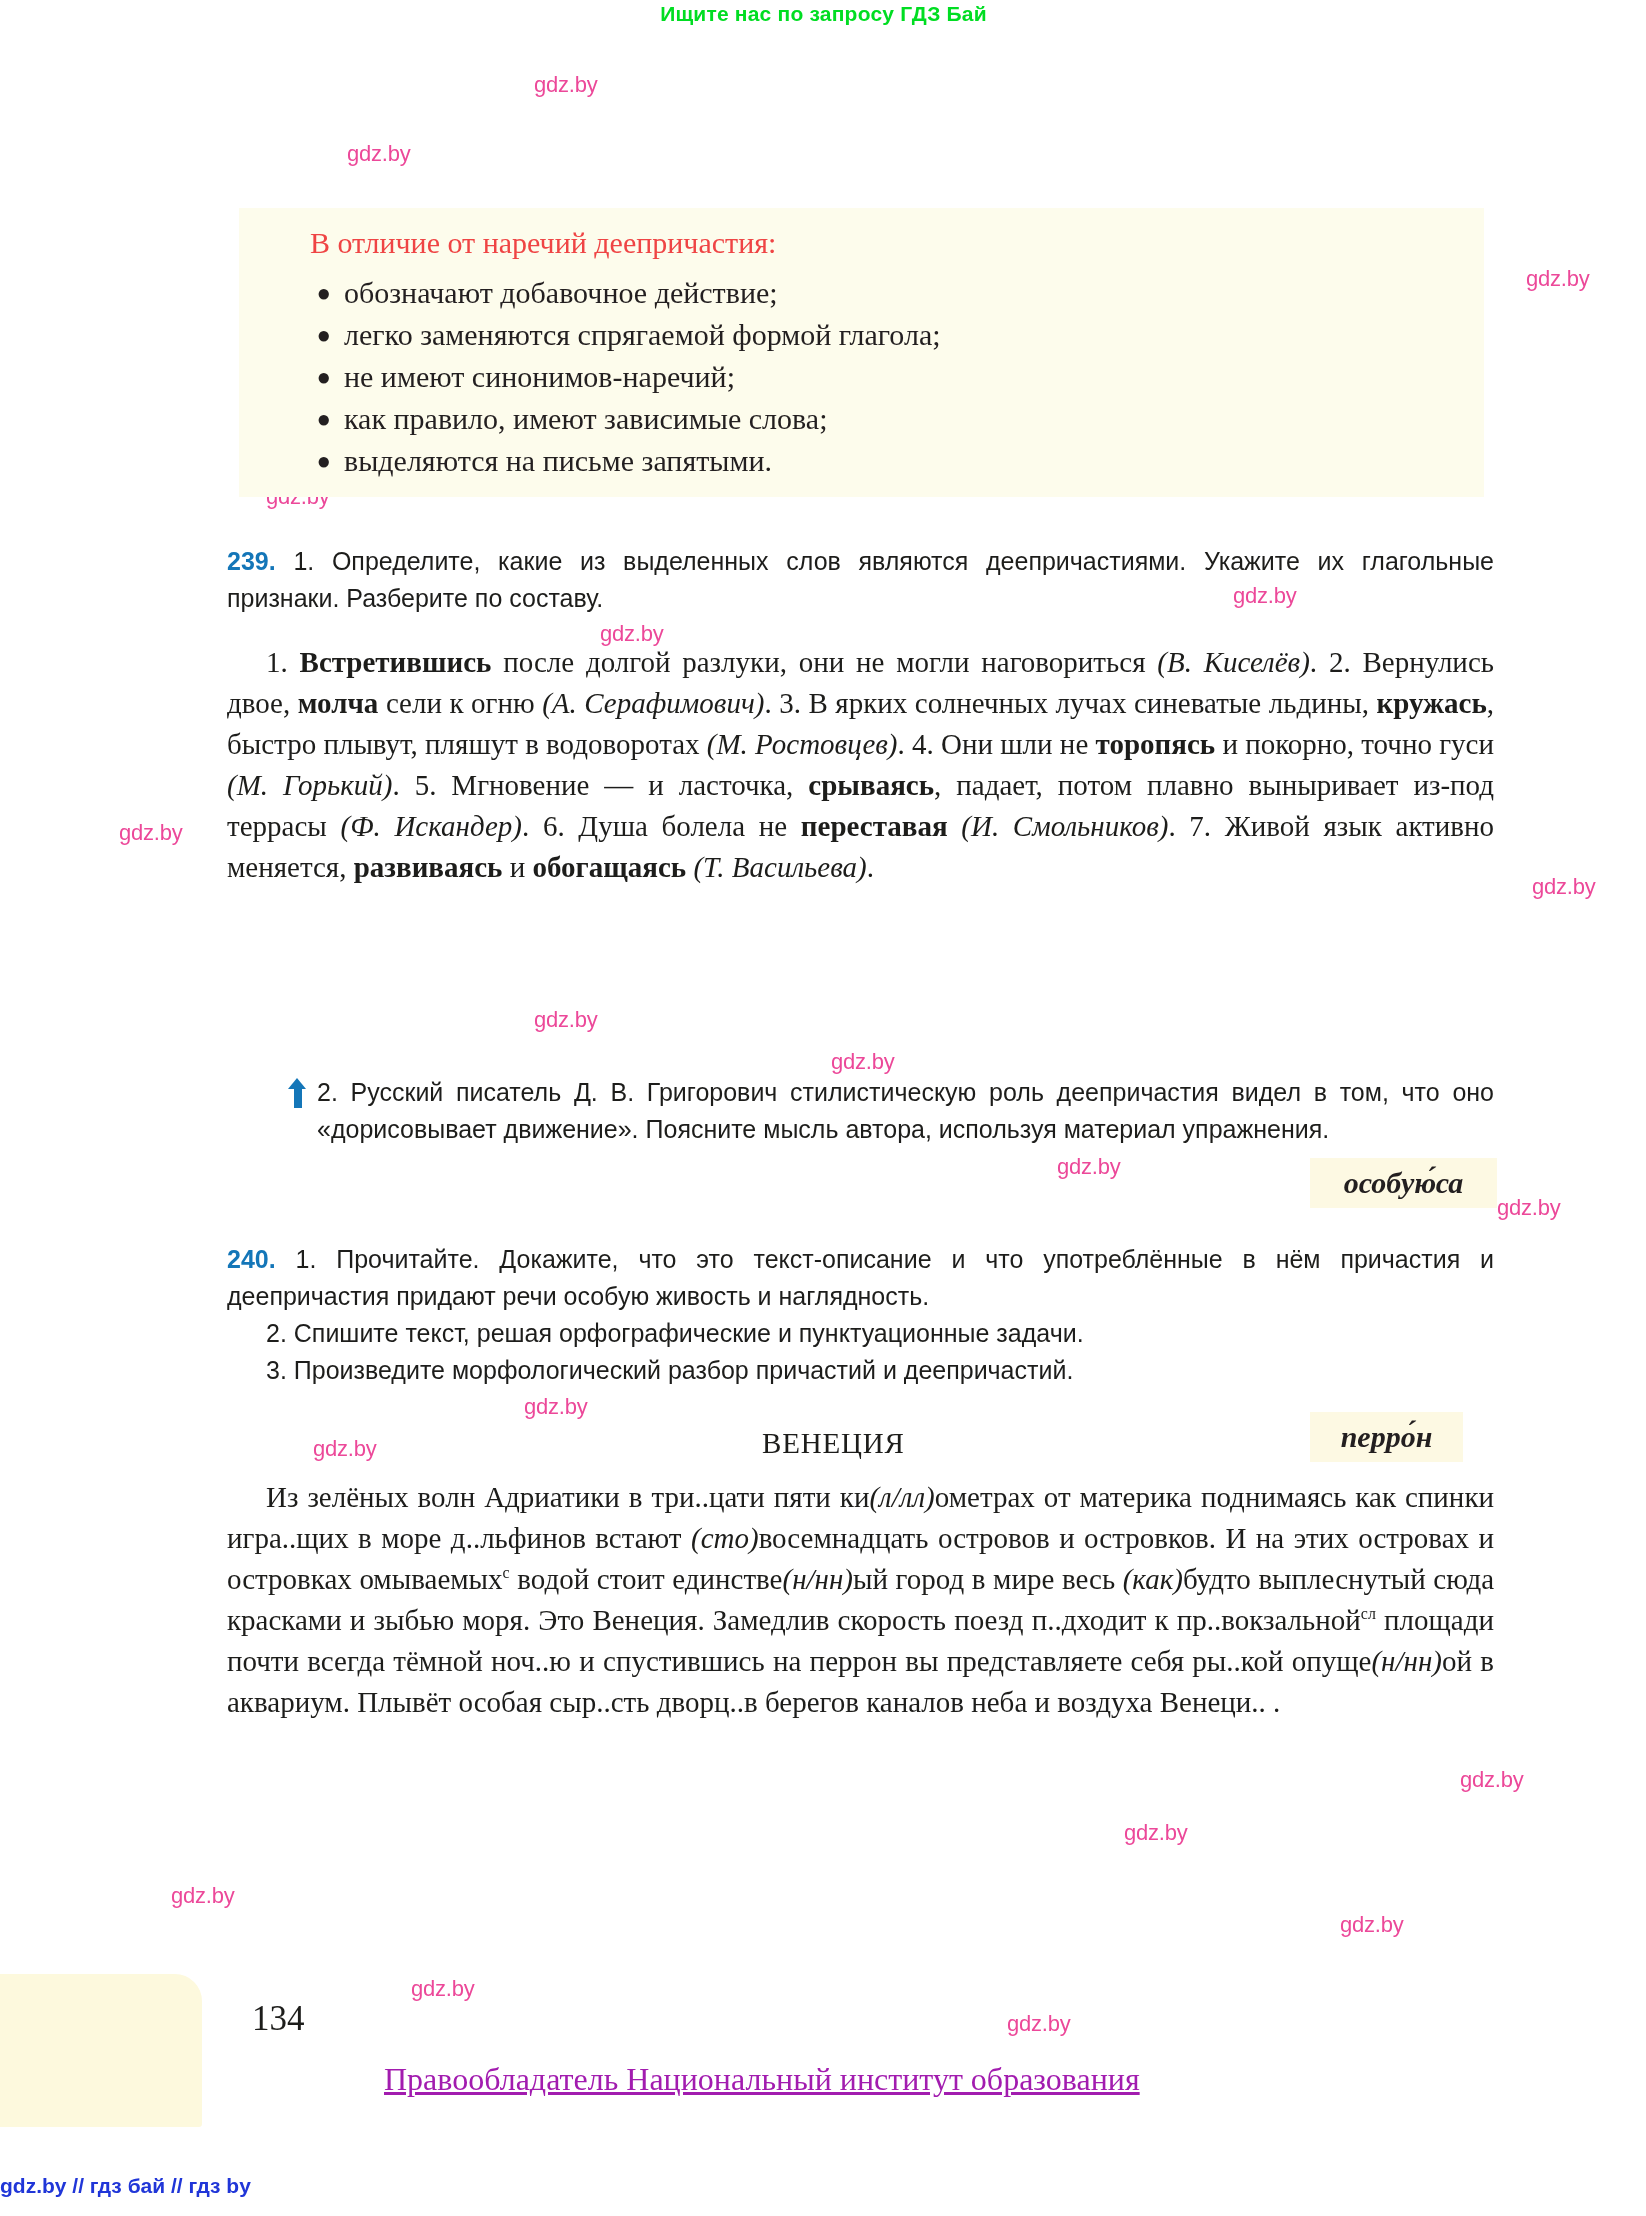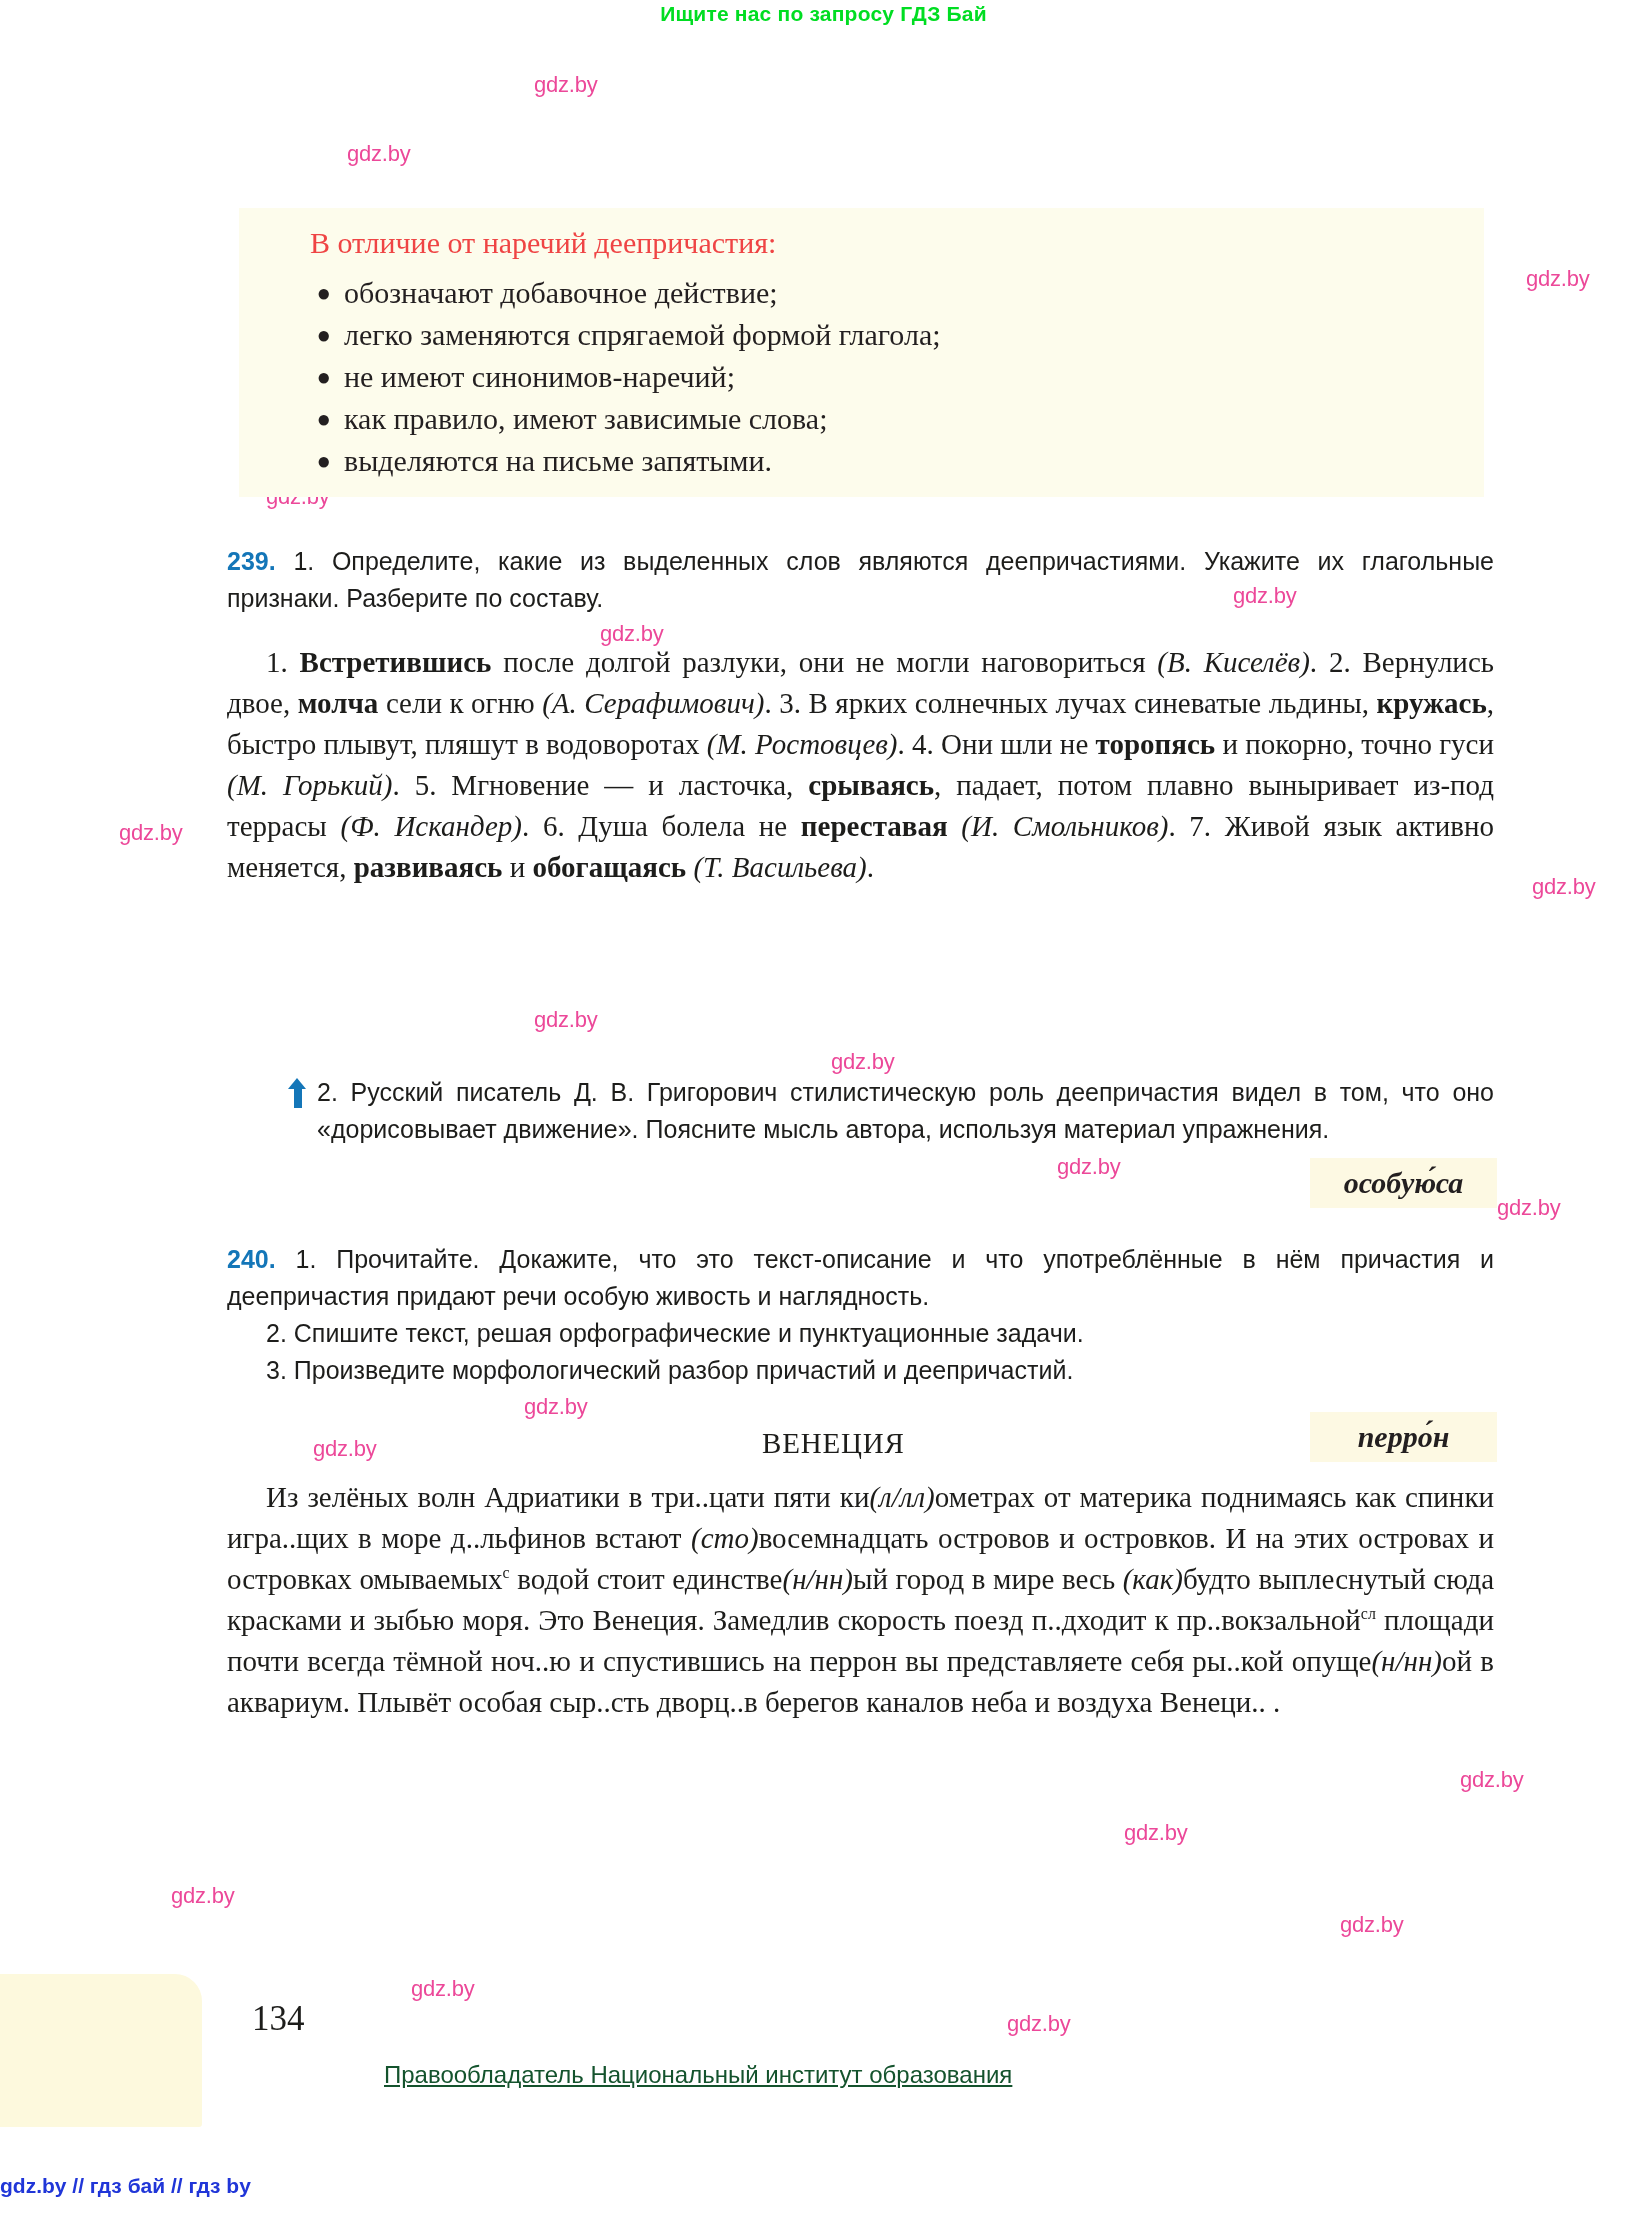--- a/index.html
+++ b/index.html
@@ -175,23 +175,23 @@
     left: -32px;
     top: 1974px;
     width: 234px;
     height: 153px;
     background: #fdf9dd;
     border-top-right-radius: 27px;
     border-bottom-right-radius: 3.2px;
   }
   .copyright {
     position: absolute;
-    font-family: Liberation Sans, sans-serif;
-    font-size: 24px;
-    color: #14532d;
+    font-family: Liberation Serif, serif;
+    font-size: 32px;
+    color: #a21caf;
     text-decoration: underline;
     white-space: nowrap;
   }
   .footer-links {
     position: absolute;
     width: 100%;
     left: 0;
     text-align: left;
     font-family: "Liberation Sans", sans-serif;
     font-size: 21px;
@@ -278,21 +278,21 @@
     <span class="ex-num">240.</span>
     <span>1. Прочитайте. Докажите, что это текст-описание и что употреблённые в нём причастия и деепричастия придают речи особую живость и наглядность.</span>
   </div>
   <div class="ex-head" style="left:227px; top:1315px; width:1267px; text-indent:39px;">
     <span>2. Спишите текст, решая орфографические и пунктуационные задачи.</span>
   </div>
   <div class="ex-head" style="left:227px; top:1352px; width:1267px; text-indent:39px;">
     <span>3. Произведите морфологический разбор причастий и деепричастий.</span>
   </div>
 
-  <div class="vocab-box" style="left:1310px; top:1412px; width:187px; height:50px;">
+  <div class="vocab-box" style="left:1310px; top:1412px; width:153px; height:50px;">
     <span>перро́н</span>
   </div>
 
   <div class="text-title" style="left:762px; top:1427px;">ВЕНЕЦИЯ</div>
 
   <div class="serif-body" style="left:227px; top:1477px; width:1267px; text-indent:39px;">Из зелёных волн Адриатики в три..цати пяти ки<i>(л/лл)</i>ометрах от материка поднимаясь как спинки игра..щих в море д..льфинов встают <i>(сто)</i>восемнадцать островов и островков. И на этих островах и островках омываемых<sup>с</sup> водой стоит единстве<i>(н/нн)</i>ый город в мире весь <i>(как)</i>будто выплеснутый сюда красками и зыбью моря. Это Венеция. Замедлив скорость поезд п..дходит к пр..вокзальной<sup>сл</sup> площади почти всегда тёмной ноч..ю и спустившись на перрон вы представляете себя ры..кой опуще<i>(н/нн)</i>ой в аквариум. Плывёт особая сыр..сть дворц..в берегов каналов неба и воздуха Венеци.. .</div>
 
 
   <div class="corner-box"></div>
 

